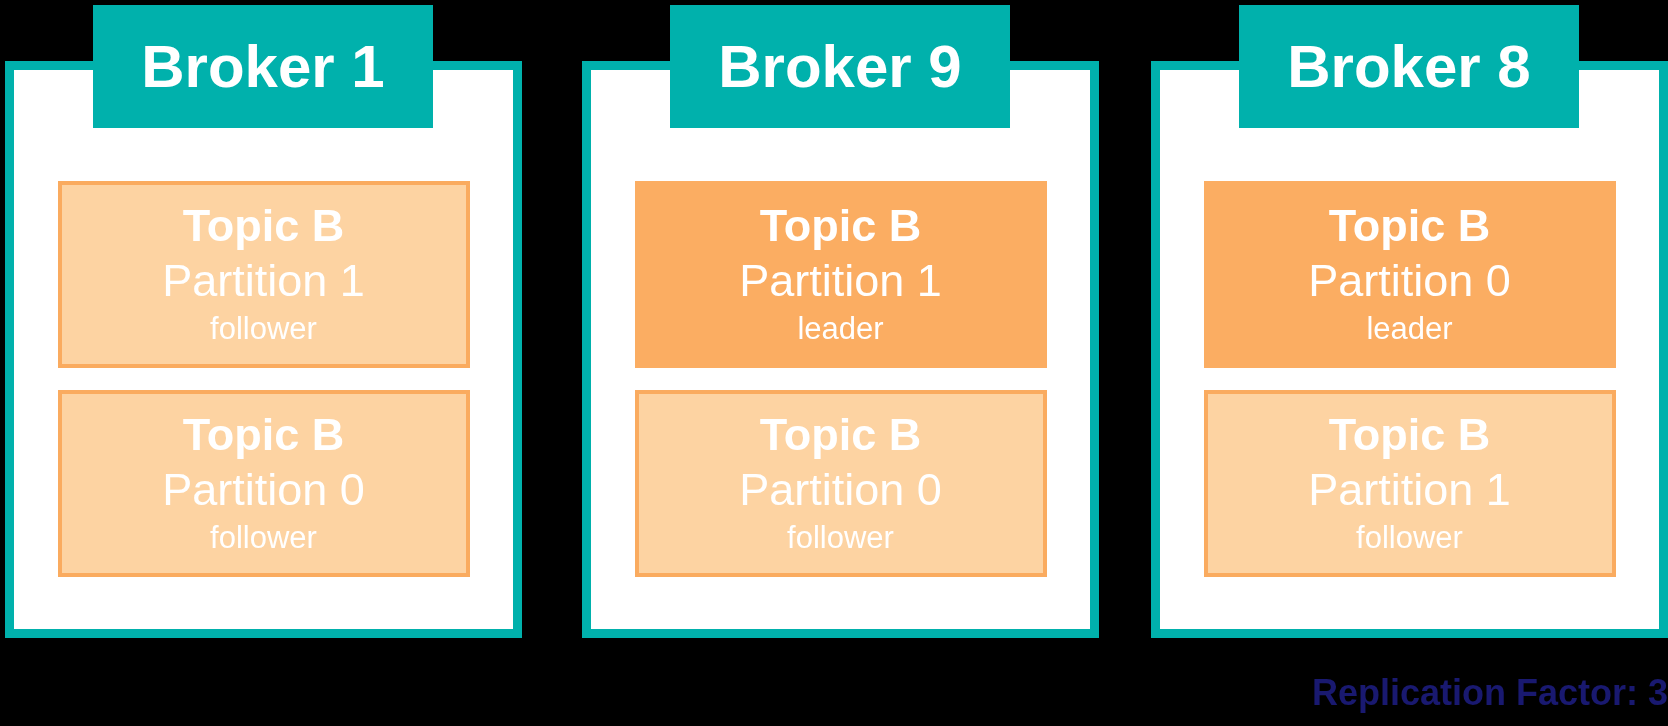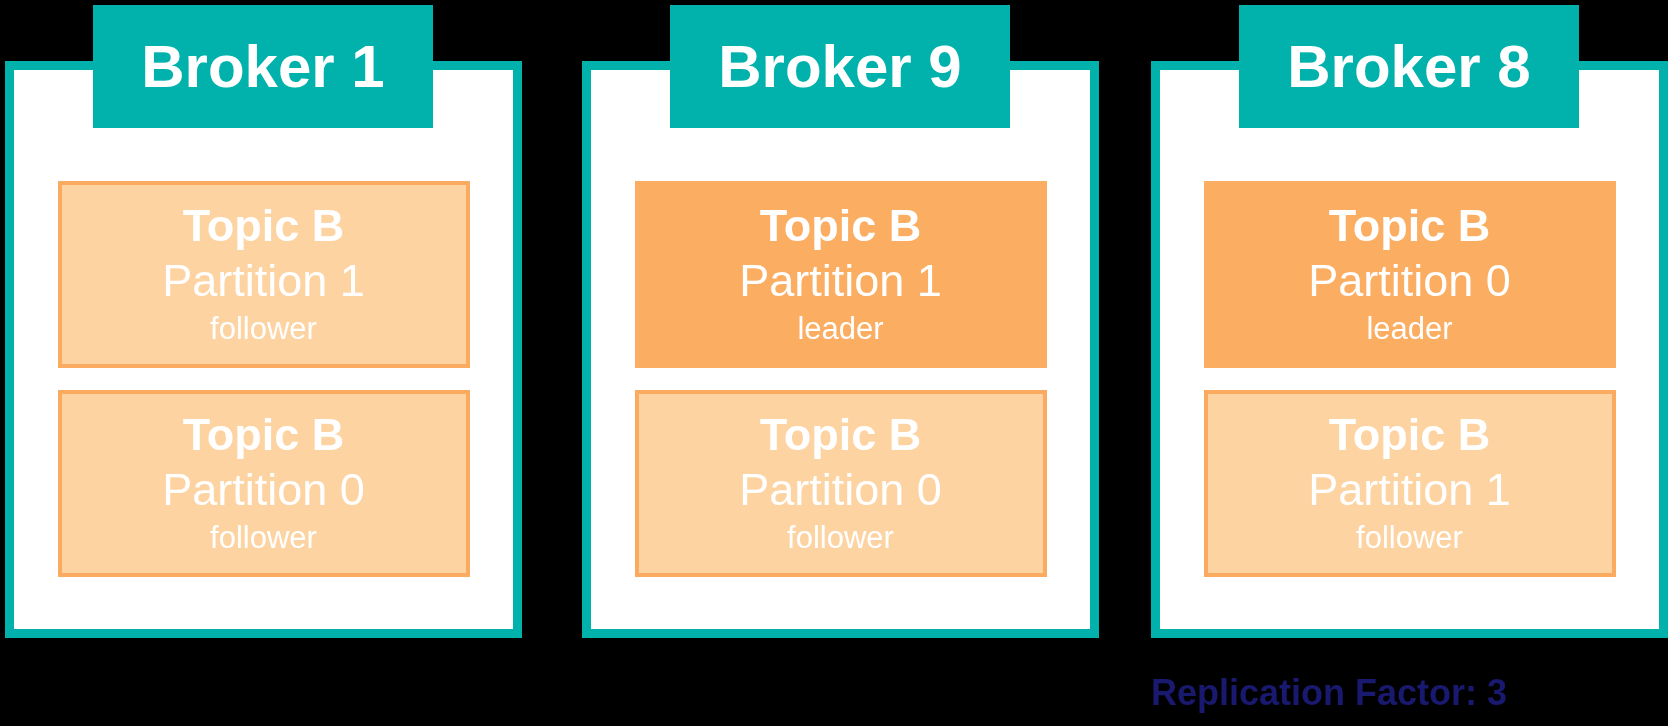--- a/index.html
+++ b/index.html
@@ -87,21 +87,21 @@
   .p-role {
     font-size: 31px;
     font-weight: normal;
     line-height: 42px;
   }
   .caption {
     position: absolute;
     top: 672px;
     left: 1151px;
     width: 517px;
-    text-align: left;
+    text-align: right;
     color: #191970;
     font-size: 36px;
     font-weight: bold;
   }
 </style>
 </head>
 <body>
 
 <div class="broker-tab t1">
   <span>Broker 1</span>

